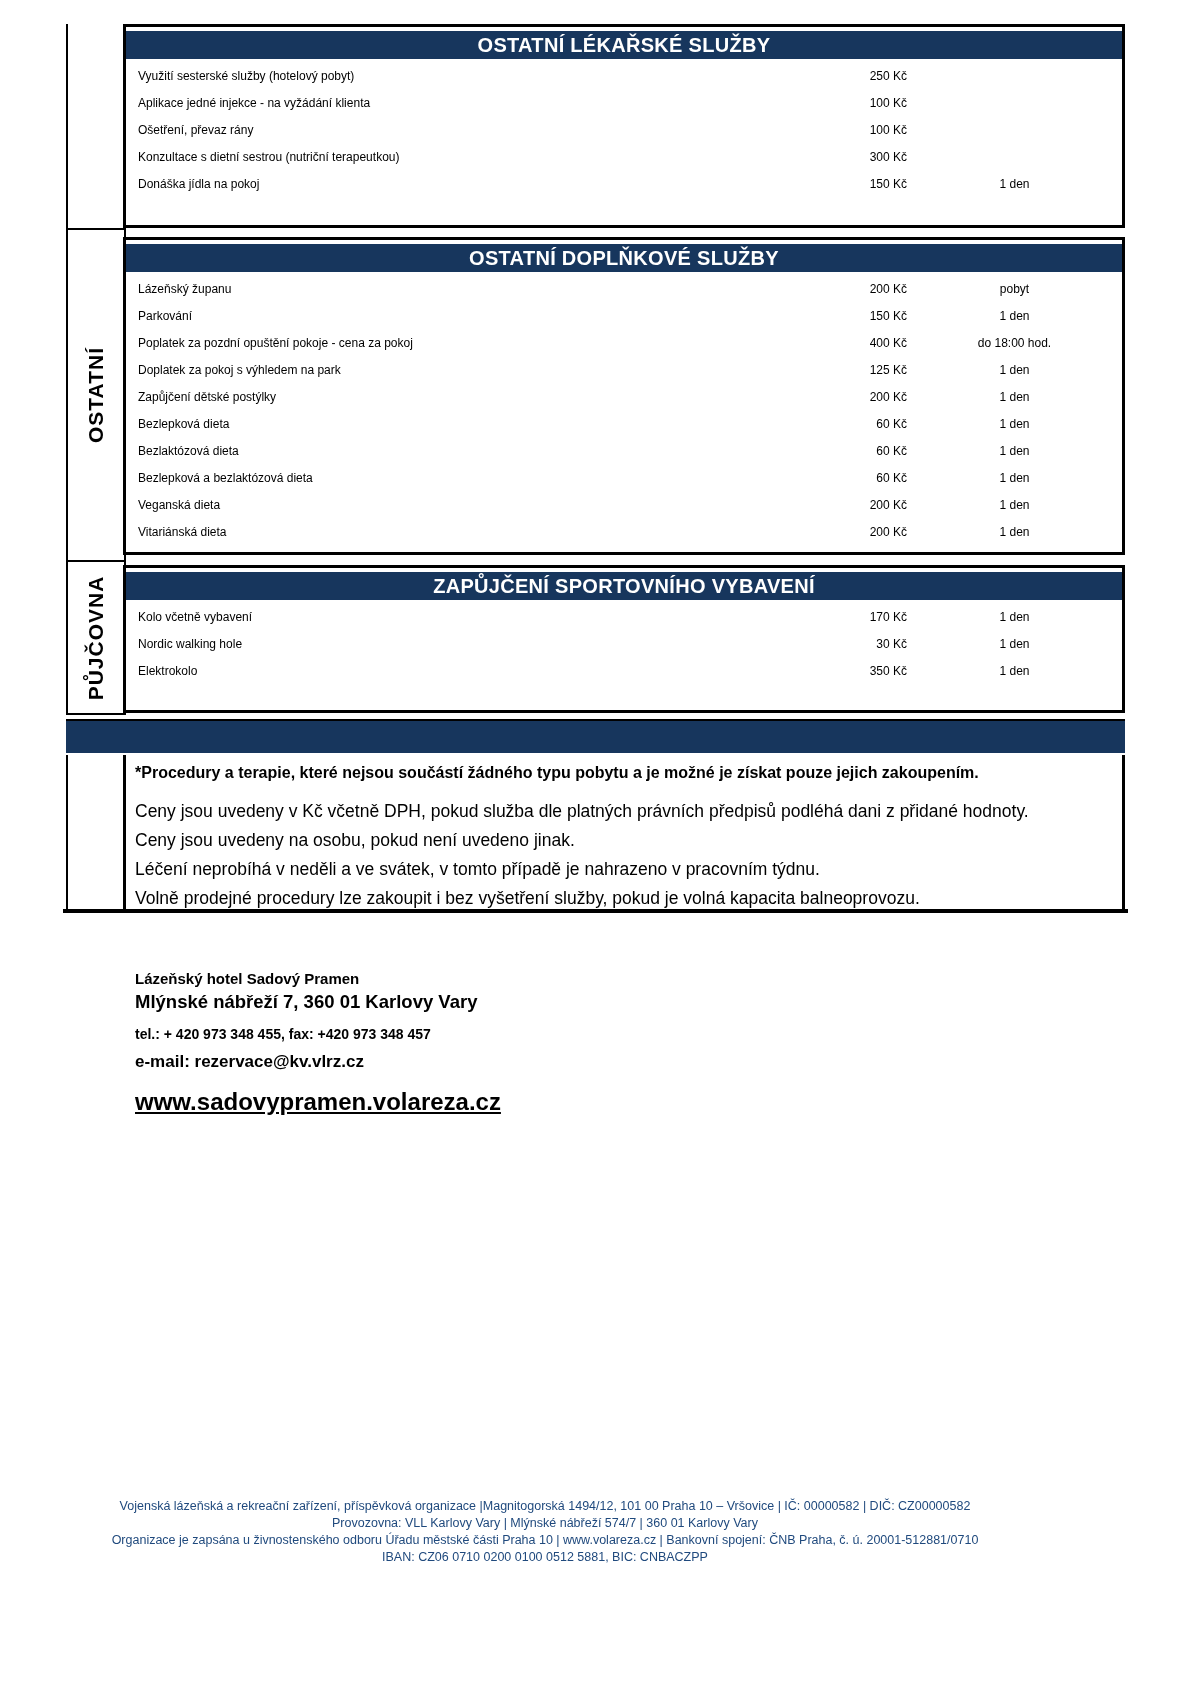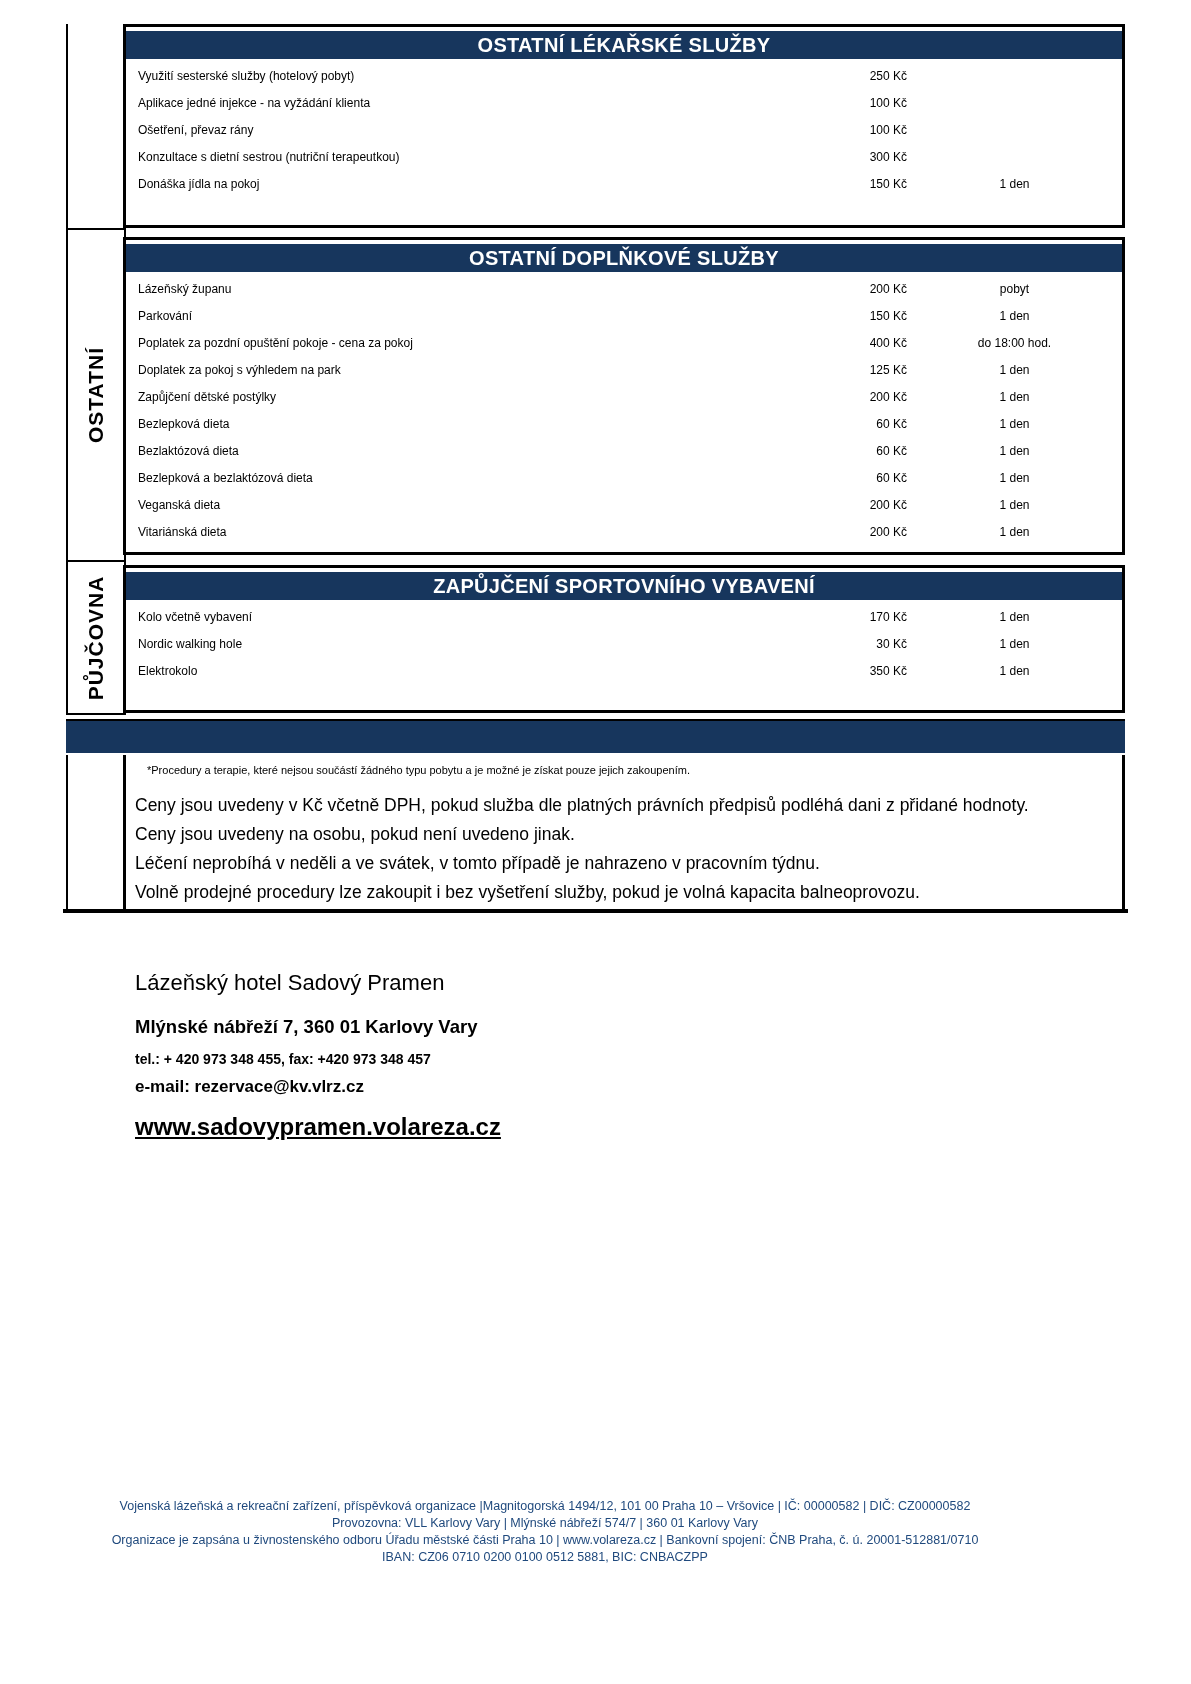--- a/index.html
+++ b/index.html
@@ -46,28 +46,28 @@
     position:absolute; left:66px; top:719px; width:1059px; height:34px;
     box-sizing:border-box; border-top:2.5px solid #000;
   }
 
   
   .notes {
     position:absolute; left:123px; top:755px; width:1002px; height:154px;
     box-sizing:border-box; border-left:3px solid #000; border-right:3px solid #000;
     padding:9px 10px 0 9px;
   }
-  .note-bold { font-weight:normal; font-size:11px; margin-bottom:15px; white-space:nowrap;margin-left:12px; }
+  .note-bold { font-weight:bold; font-size:16px; margin-bottom:15px; white-space:nowrap; }
   .note-lines .line { font-size:17.5px; line-height:29px; white-space:nowrap; }
 
   .bottom-line { position:absolute; left:63px; top:909px; width:1065px; height:4px; background:#000; }
 
   
   .contact { position:absolute; left:135px; top:970px; }
-  .c-hotel   { font-weight:normal; font-size:22px; margin-bottom:20px; }
+  .c-hotel   { font-weight:bold; font-size:15px; margin-bottom:4px; }
   .c-address { font-weight:bold; font-size:18.5px; margin-bottom:13px; }
   .c-tel     { font-weight:bold; font-size:14px; margin-bottom:10px; }
   .c-email   { font-weight:bold; font-size:17px;   margin-bottom:16px; }
   .c-web     { font-weight:bold; font-size:24px; text-decoration:underline; display:inline-block; }
 
   
   .footer { position:absolute; left:0; top:1498px; width:1090px; text-align:center;
             font-size:12.5px; line-height:17px; }
   .footer .line { white-space:nowrap; }
 </style>

